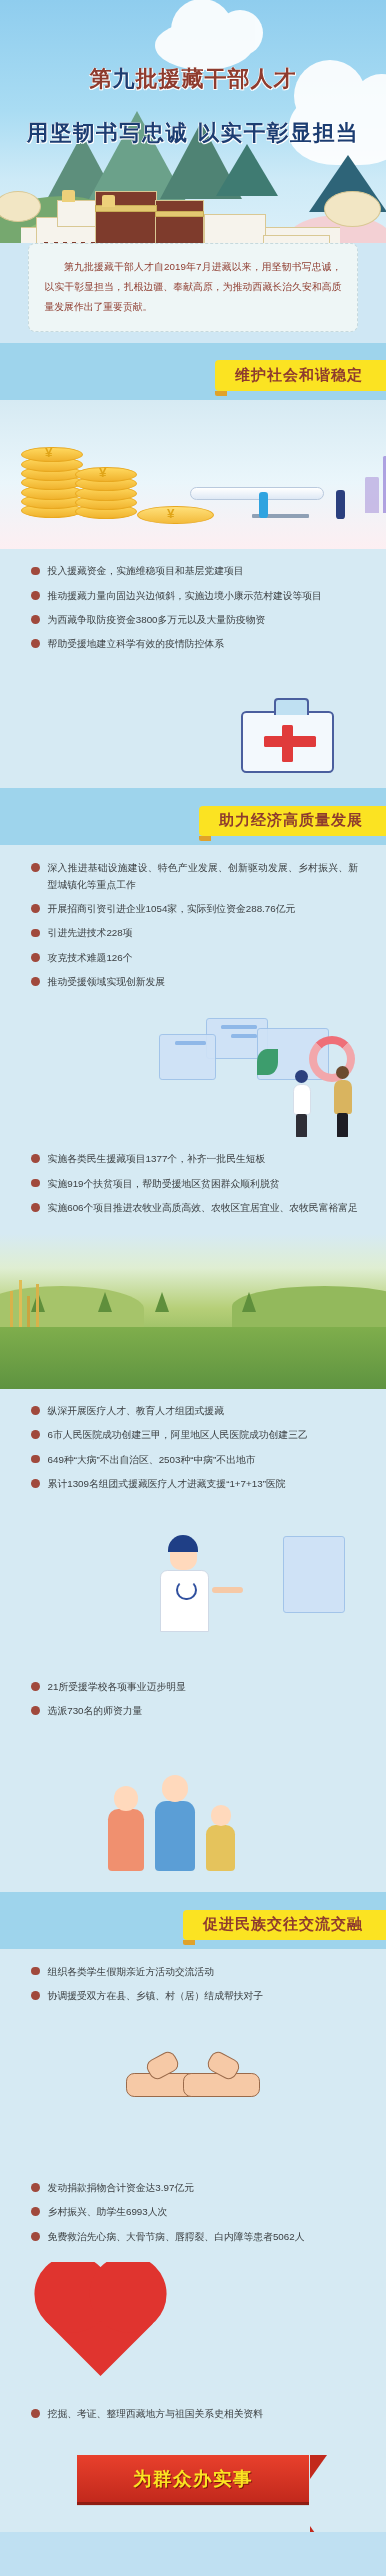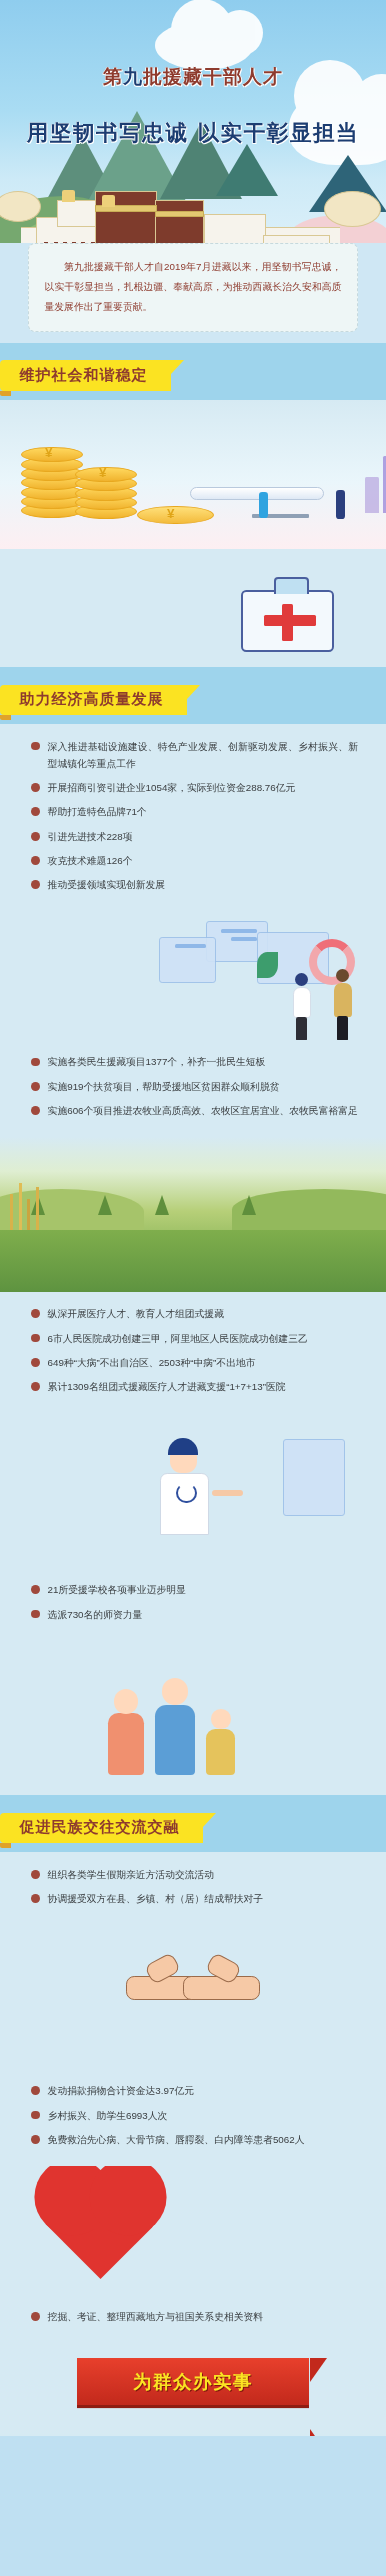--- a/index.html
+++ b/index.html
@@ -20,21 +20,21 @@
   .cloud { position:absolute; background:#fff; border-radius:50%; opacity:.92; }
   .c1 { width:98px; height:49px; left:155px; top:20.6px; }
   .c1:before { content:""; position:absolute; width:62px; height:62px; background:#fff; border-radius:50%; left:15.5px; top:-21.6px; }
   .c1:after  { content:""; position:absolute; width:46px;  height:46px;  background:#fff; border-radius:50%; left:62px; top:-10.3px; }
   .c2 { width:118px; height:77px; left:289px; top:88px; border-radius:50% 50% 40% 40%; }
   .c2:before { content:""; position:absolute; width:72px; height:72px; background:#fff; border-radius:50%; left:5.2px; top:-28px; }
   .c2:after  { content:""; position:absolute; width:57px; height:57px; background:#fff; border-radius:50%; left:64px; top:-14.4px; }
 
   .title-main {
     position:absolute; top:64px; left:0; width:386px; text-align:center;
-    font-size:19px; font-weight:bold; letter-spacing:1px;
+    font-size:22px; font-weight:bold; letter-spacing:1px;
     color:#8e3b2e;
     text-shadow:1px 1px 0 #fff, -0.5px -0.5px 0 #fff, 0.5px -0.5px 0 #fff, -0.5px 0.5px 0 #fff;
     font-family:"DejaVu Sans",sans-serif;
   }
   .title-main .accent { color:#1c3d72; }
   .title-sub {
     position:absolute; top:118px; left:0; width:386px; text-align:center;
     font-size:21.6px; font-weight:bold; letter-spacing:1.5px;
     color:#1c3d72;
     text-shadow:1px 1px 0 #fff, -0.5px -0.5px 0 #fff, 0.5px -0.5px 0 #fff, -0.5px 0.5px 0 #fff;
@@ -67,21 +67,21 @@
   .intro-wrap { position:relative; background:#cfe7f4; padding:0 0 11.3px; margin-top:-46px; }
   .intro {
     position:relative; z-index:5; width:330px; margin:0 auto;
     background:#eef6f6; border:1px dashed #c6d9dd; border-radius:7.2px;
     padding:13.4px 15.5px 14.4px;
     color:#8e3b2e; font-size:9.8px; line-height:2.0; text-indent:2em; text-align:justify;
   }
 
   
   .band { background:#9ed4ec; padding:13.4px 0 0; }
-  .banner-row { display:flex; justify-content:flex-start; padding:4.1px 0 9.3px; }
+  .banner-row { display:flex; justify-content:flex-end; padding:4.1px 0 9.3px; }
   .banner {
     position:relative; background:#fbe322;
     padding:5.2px 23px 6.2px 19.6px;
     font-size:15px; font-weight:bold; letter-spacing:1px;
     color:#8e3b2e; font-family:"DejaVu Sans",sans-serif;
     border-radius:4.1px 0 0 4.1px;
   }
   .banner:after {
     content:""; position:absolute; right:-13.4px; top:0; width:0; height:100%;
     border-top:14px solid #fbe322; border-bottom:14px solid #fbe322;
@@ -275,20 +275,28 @@
       <div class="tower" style="left:0px;   width:13.4px; height:36px;"></div>
       <div class="tower" style="left:17.5px;  width:17.5px; height:57px; background:#9a86d8;"></div>
 
     </div>
     <div class="train"></div>
     <div class="bench"></div>
     <div class="person" style="right:118px; bottom:31px; width:9.3px; height:26px; background:#2fa3e0; border-radius:3.1px;"></div>
     <div class="person" style="right:41px;  bottom:30px; width:9.3px; height:29px; background:#2b3f7e; border-radius:3.1px;"></div>
   </div>
 
+  <div class="block">
+    <ul class="bullets">
+      <li>投入援藏资金，实施维稳项目和基层党建项目</li>
+      <li>推动援藏力量向固边兴边倾斜，实施边境小康示范村建设等项目</li>
+      <li>为西藏争取防疫资金3800多万元以及大量防疫物资</li>
+      <li>帮助受援地建立科学有效的疫情防控体系</li>
+    </ul>
+  </div>
 
   <div class="illus medkit-scene">
     <div class="medkit">
       <div class="medcross-v"></div>
       <div class="medcross-h"></div>
     </div>
   </div>
 
   <div class="band">
     <div class="banner-row">
@@ -296,21 +304,20 @@
         <span class="tab-shadow"></span>
         <span>助力经济高质量发展</span>
       </div>
     </div>
   </div>
 
   <div class="block">
     <ul class="bullets">
       <li>深入推进基础设施建设、特色产业发展、创新驱动发展、乡村振兴、新型城镇化等重点工作</li>
       <li>开展招商引资引进企业1054家，实际到位资金288.76亿元</li>
-      <li>帮助打造特色品牌71个</li>
       <li>引进先进技术228项</li>
       <li>攻克技术难题126个</li>
       <li>推动受援领域实现创新发展</li>
     </ul>
   </div>
 
   <div class="illus office-scene">
     <div class="screen" style="right:118px; top:10.3px;  width:62px; height:41px;"></div>
     <div class="screen" style="right:57px; top:20.6px;  width:72px; height:52px;"></div>
     <div class="screen" style="right:170px; top:26px;  width:57px; height:46px;"></div>

